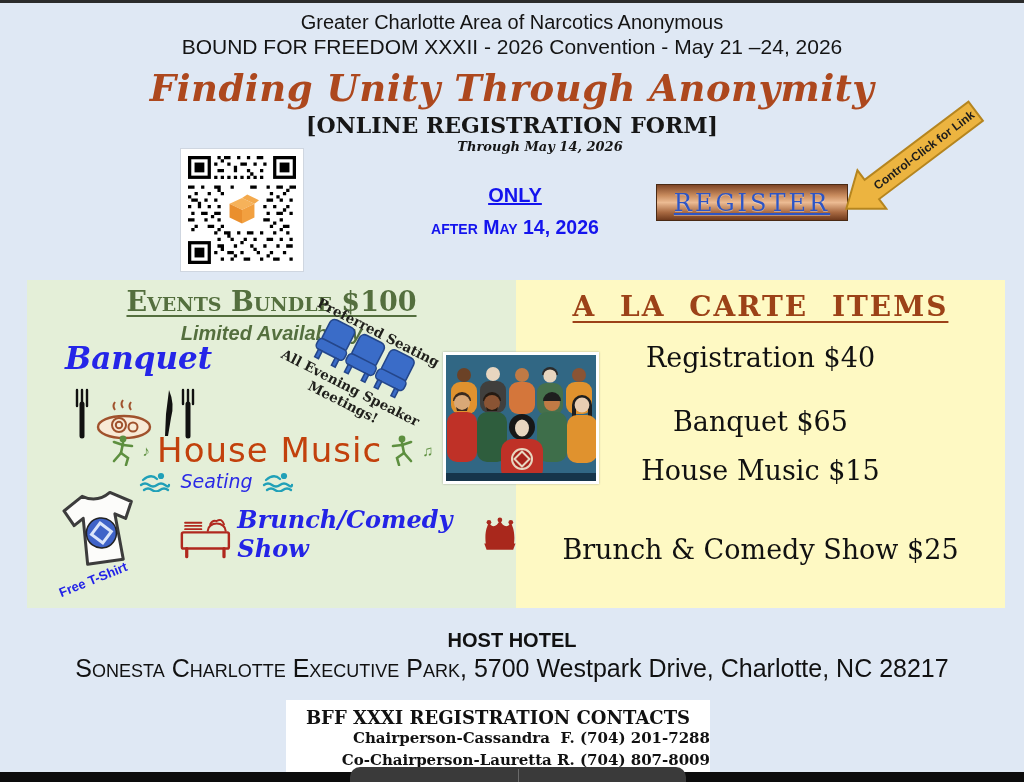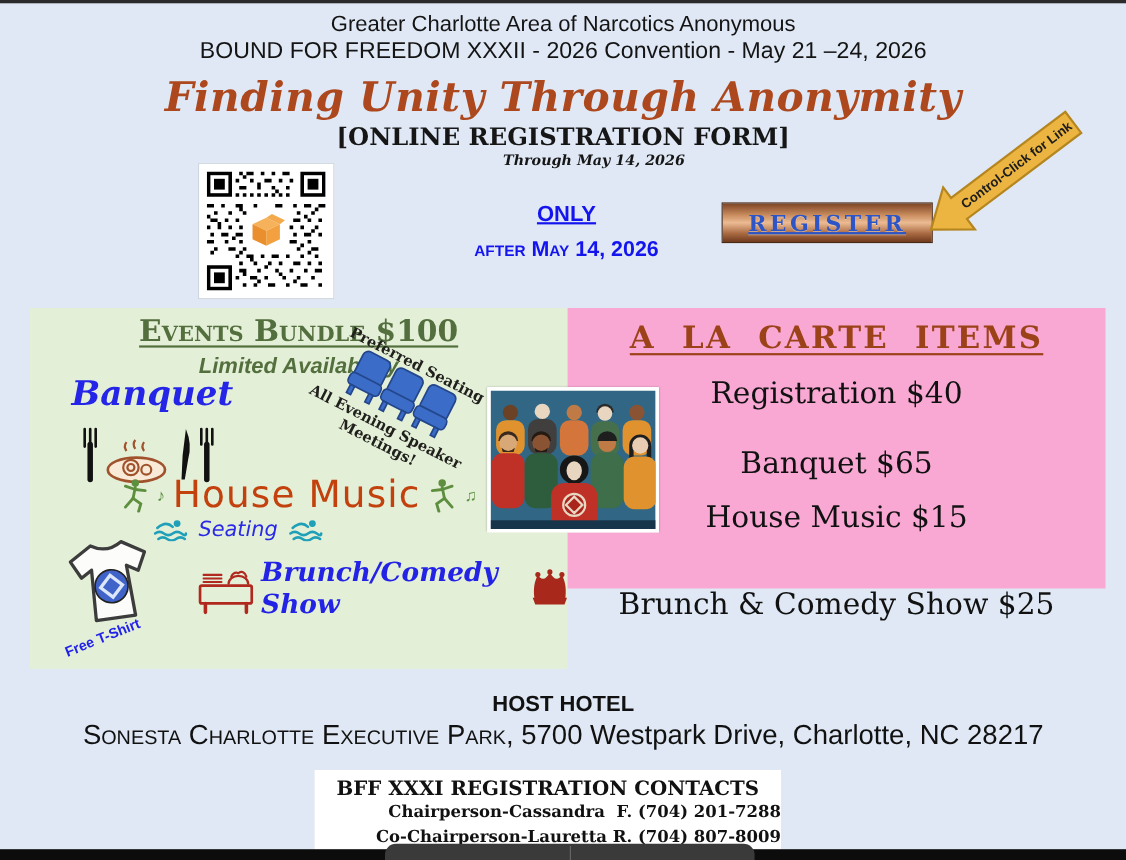--- a/index.html
+++ b/index.html
@@ -22,29 +22,29 @@
 
   .onsite{left:385px;top:177px;width:260px;text-align:center;color:#1414ee;font-weight:bold;
           font-variant:small-caps;line-height:1.35;}
   .onsite .l1{font-size:19.5px;}
   .onsite .l2{font-size:20px;text-decoration:underline;font-variant:normal;margin:5px 0;}
   .onsite .l3{font-size:19.5px;}
 
   .register-btn{left:656px;top:184px;width:190px;height:35px;cursor:pointer;
       background:linear-gradient(180deg,#7e4526 0%,#c98c5e 30%,#ecbb93 50%,#a96a42 78%,#6f3a1d 100%);
       border:1px solid #4a2a14;display:flex;align-items:center;justify-content:center;}
-  .register-btn span{font-family:"DejaVu Serif",serif;font-weight:bold;font-size:20px;color:#2d55c5;
+  .register-btn span{font-family:"DejaVu Serif",serif;font-weight:normal;font-size:24px;color:#2d55c5;
       letter-spacing:3px;text-decoration:underline;text-shadow:0 1px 0 rgba(255,255,255,.35);}
 
   .arrow-wrap{left:826px;top:134px;width:170px;height:52px;transform:rotate(-37deg);}
   .arrow-wrap svg{width:170px;height:52px;display:block;}
   .arrow-wrap text{font-family:"Liberation Sans",sans-serif;font-size:12px;font-weight:bold;fill:#1c1c1c;}
 
   .green-panel{left:27px;top:280px;width:489px;height:328px;background:#e4efd8;}
-  .peach-panel{left:516px;top:280px;width:489px;height:255px;background:#f9a8d4;}
+  .peach-panel{left:516px;top:280px;width:489px;height:328px;background:#fef9c3;}
 
   .gp-title{top:6px;font-family:"DejaVu Serif",serif;font-variant:small-caps;font-weight:600;
             font-size:27px;color:#546f3e;text-decoration:underline;text-underline-offset:4px;}
   .gp-sub{top:42px;font-size:20px;font-weight:bold;font-style:italic;color:#546f3e;
           font-family:"Liberation Sans",sans-serif;}
   .banquet{left:38px;top:60px;font-family:"DejaVu Serif",serif;font-style:italic;font-weight:bold;
            font-size:31px;color:#2525e8;}
   .utensils{left:42px;top:102px;}
   .seating{left:222px;top:40px;width:224px;transform:rotate(27deg);text-align:center;z-index:2;}
   .seating .sl{font-family:"DejaVu Serif",serif;font-weight:bold;font-size:13.5px;color:#20201c;}

